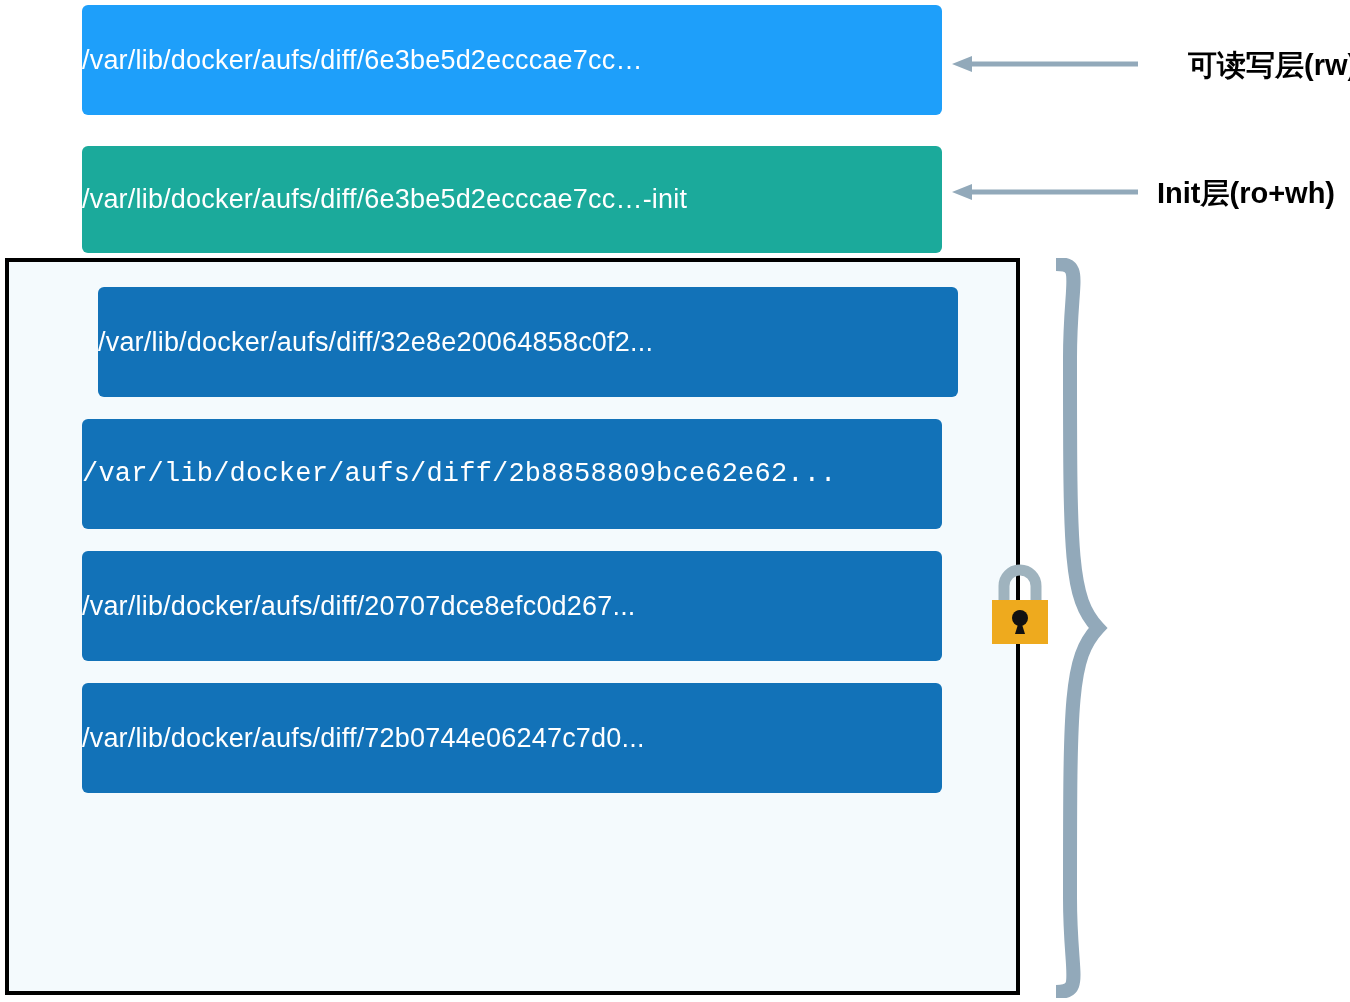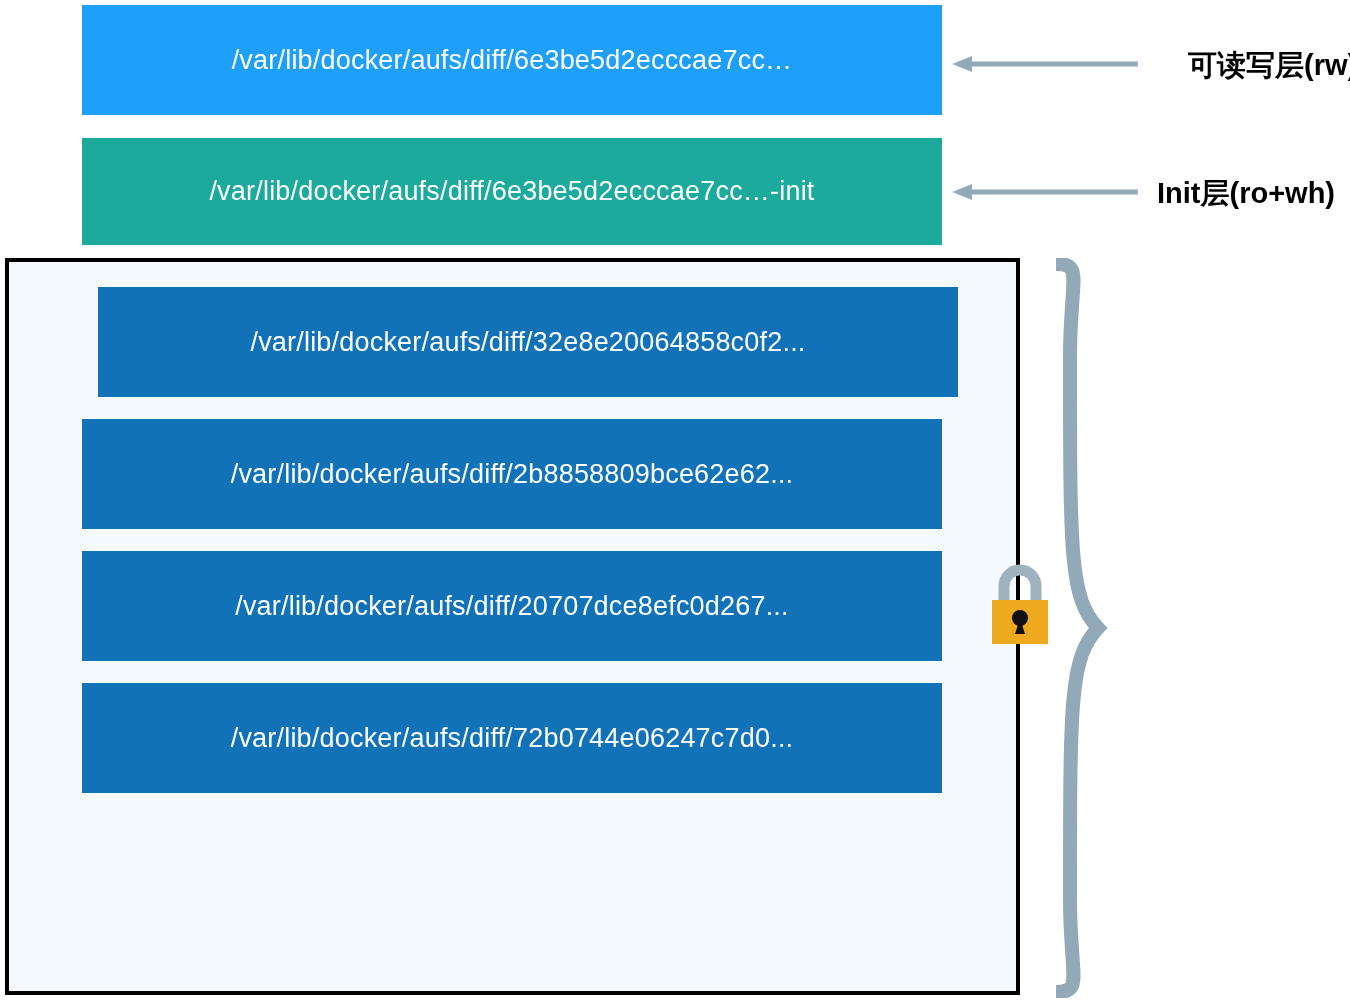--- a/index.html
+++ b/index.html
@@ -18,36 +18,37 @@
     overflow: hidden;
   }
 
   
   .layer-bar {
     position: absolute;
     left: 82px;
     width: 860px;
     display: flex;
     align-items: center;
-    justify-content: center;
+    justify-content: flex-start;
     box-sizing: border-box;
     color: #ffffff;
     font-size: 27px;
     letter-spacing: 0.2px;
     white-space: nowrap;
+    border-radius: 6px;
   }
   .layer-rw   { top: 5px;   height: 110px; background: #1E9FFA; }
-  .layer-init { top: 138px; height: 107px; background: #1BAA9B; }
+  .layer-init { top: 146px; height: 107px; background: #1BAA9B; }
 
   .layer-ro {
     height: 110px;
     background: #1272B8;
   }
   .ro-1 { top: 287px; margin-left: 16px; }
-  .ro-2 { top: 419px; }
+  .ro-2 { top: 419px; font-family: Liberation Mono, monospace; }
   .ro-3 { top: 551px; }
   .ro-4 { top: 683px; }
   .ro-5 { top: 815px; }
 
   
   #image-box {
     position: absolute;
     left: 5px;
     top: 258px;
     width: 1015px;

